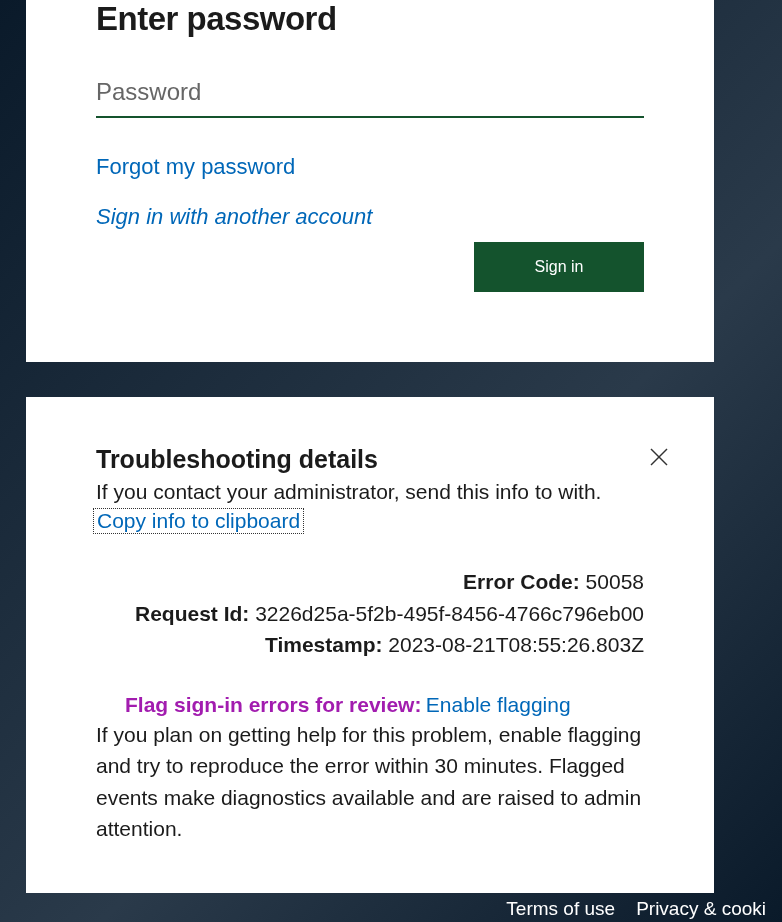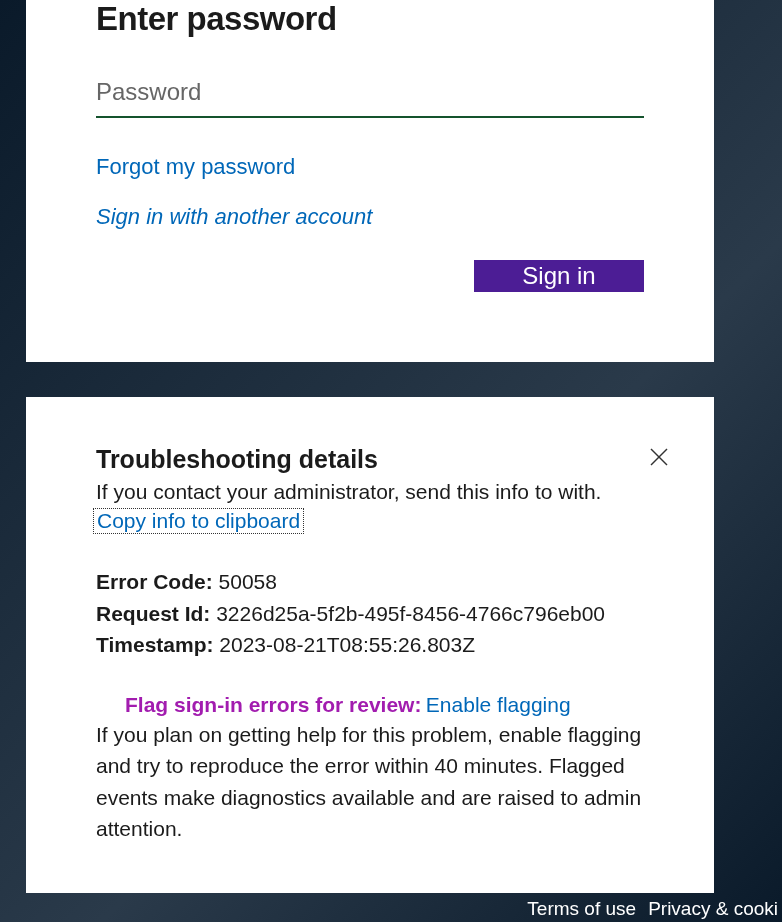--- a/index.html
+++ b/index.html
@@ -56,25 +56,25 @@
     }
     .link-row2 {
       margin-top: 24px;
       font-style: italic;
     }
     .signin-button {
       position: absolute;
       right: 70px;
       bottom: 70px;
       width: 170px;
-      height: 32px;
-      background: #4c1d95;
+      height: 50px;
+      background: #14532d;
       color: #fff;
       border: none;
-      font-size: 24px;
+      font-size: 16px;
       cursor: pointer;
       font-family: inherit;
     }
     .details-card {
       position: absolute;
       left: 26px;
       top: 397px;
       width: 688px;
       background: #fff;
       padding: 48px 70px 48px 70px;
@@ -106,20 +106,21 @@
       cursor: pointer;
       width: 20px;
       height: 20px;
     }
     .close-icon svg {
       width: 100%;
       height: 100%;
     }
     .detail-list {
       margin-top: 32px;
+      text-align: right;
     }
     .detail-row {
       font-size: 21px;
       color: #1b1b1b;
       line-height: 1.5;
     }
     .detail-label {
       font-weight: 700;
     }
     .flag-section {
@@ -142,22 +143,22 @@
       font-size: 21px;
       color: #1b1b1b;
       line-height: 1.5;
       margin-top: 2px;
     }
     .footer {
       position: absolute;
       bottom: 2px;
       right: 0;
       display: flex;
-      gap: 12px;
-      padding-right: 4px;
+      gap: 21px;
+      padding-right: 16px;
     }
     .footer-link {
       color: #fff;
       font-size: 19px;
       cursor: pointer;
       white-space: nowrap;
     }
   </style>
 </head>
 <body>
@@ -198,20 +199,20 @@
       <span class="detail-label">Timestamp:</span>
       <span>2023-08-21T08:55:26.803Z</span>
     </div>
   </div>
 
   <div class="flag-section">
     <div>
       <span class="flag-title">Flag sign-in errors for review:</span>
       <span class="flag-link">Enable flagging</span>
     </div>
-    <div class="flag-text">If you plan on getting help for this problem, enable flagging and try to reproduce the error within 40 minutes. Flagged events make diagnostics available and are raised to admin attention.</div>
+    <div class="flag-text">If you plan on getting help for this problem, enable flagging and try to reproduce the error within 30 minutes. Flagged events make diagnostics available and are raised to admin attention.</div>
   </div>
 </div>
 
 <div class="footer">
   <span class="footer-link">Terms of use</span>
   <span class="footer-link">Privacy &amp; cooki</span>
 </div>
 
 </body></html>

